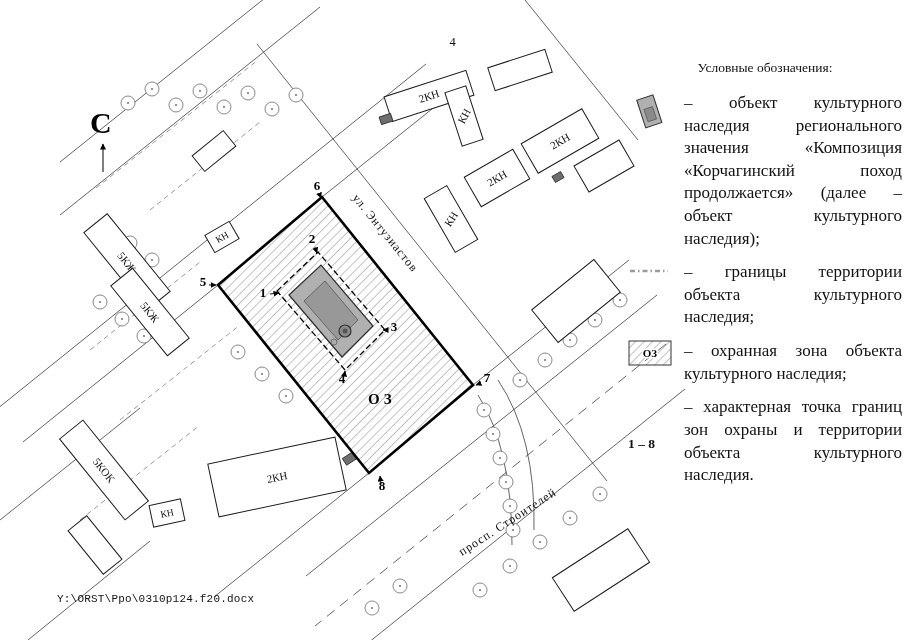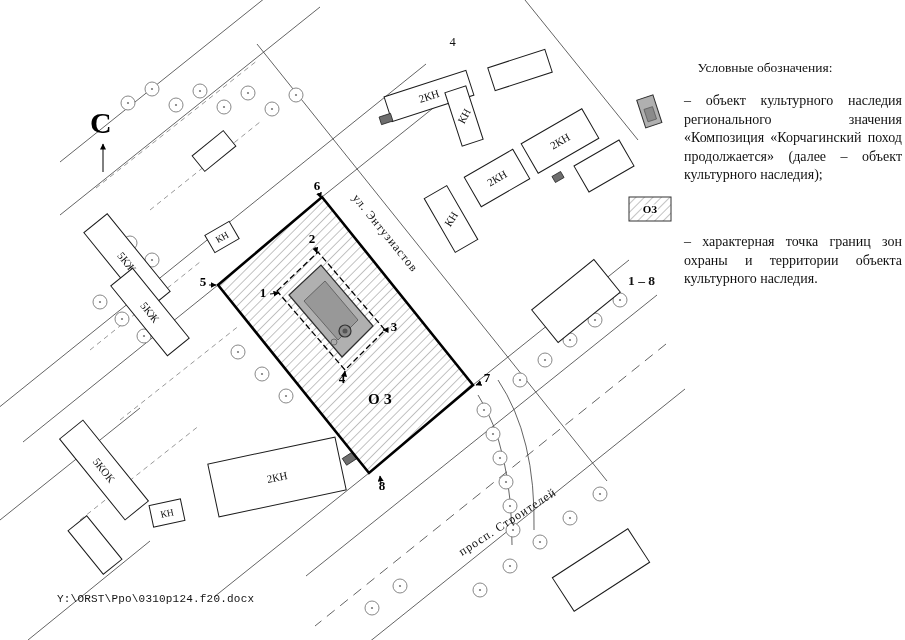--- a/index.html
+++ b/index.html
@@ -21,21 +21,21 @@
   .ozlbl{font-family:"Liberation Serif",serif;font-size:15px;font-weight:bold;fill:#000;letter-spacing:4px;}
   .north{font-family:"Liberation Serif",serif;font-size:30px;font-weight:bold;fill:#000;}
   .oz-poly{fill:url(#hatchP);stroke:#000;stroke-width:2.6;}
   .terr{fill:none;stroke:#000;stroke-width:1.3;stroke-dasharray:6 3;}
   .arrl{stroke:#000;stroke-width:1;fill:none;}
   
   .legend{position:absolute;left:628px;top:60px;width:274px;}
   .legend-title{text-align:center;font-size:13.5px;margin-bottom:16px;}
   .legend-row{display:flex;gap:10px;margin-bottom:11px;align-items:flex-start;}
   .legend-icon{flex:0 0 46px;display:flex;justify-content:flex-start;}
-  .legend-text{flex:1;font-size:14px;line-height:1.33;text-align:justify;}
+  .legend-text{flex:1;font-size:17px;line-height:1.33;text-align:justify;}
   .pts-range{font-size:13.5px;font-weight:bold;white-space:nowrap;margin-top:40px;}
   .ozbox-text{font-family:"Liberation Serif",serif;font-weight:bold;font-size:11px;
               paint-order:stroke;stroke:#fff;stroke-width:3px;fill:#000;text-anchor:middle;}
 </style>
 </head>
 <body>
 
 <div class="page-number">4</div>
 
 <svg class="map-svg" width="905" height="640" viewBox="0 0 905 640">
@@ -246,33 +246,42 @@
       <svg width="42" height="40" viewBox="0 0 42 40">
         <g transform="rotate(-18 21 20)">
           <rect x="13" y="5" width="17" height="29" fill="#b0b0b0" stroke="#2e2e2e"></rect>
           <rect x="17" y="16" width="9" height="13" fill="#8a8a8a" stroke="#555" stroke-width="0.7"></rect>
         </g>
       </svg>
     </div>
     <div class="legend-text">– объект культурного наследия регионального значения «Композиция «Корчагинский поход продолжается» (далее – объект культурного наследия);</div>
   </div>
 
+  <div class="legend-row">
+    <div class="legend-icon" style="margin-top:4px">
+      <svg width="42" height="12">
+        <line x1="2" y1="6" x2="40" y2="6" stroke="#9a9a9a" stroke-width="2.5" stroke-dasharray="5 3 1.5 3"></line>
+      </svg>
+    </div>
+    <div class="legend-text">– границы территории объекта культурного наследия;</div>
+  </div>
 
   <div class="legend-row">
     <div class="legend-icon">
       <svg width="44" height="26">
         <defs>
           <pattern id="hatchL" width="6" height="6" patternUnits="userSpaceOnUse" patternTransform="rotate(45)">
             <line x1="0" y1="0" x2="0" y2="6" stroke="#333" stroke-width="0.6"></line>
           </pattern>
         </defs>
         <rect x="1" y="1" width="42" height="24" fill="url(#hatchL)" stroke="#333"></rect>
         <text class="ozbox-text" x="22" y="17">ОЗ</text>
       </svg>
     </div>
+    <div class="legend-text">– охранная зона объекта культурного наследия;</div>
   </div>
 
   <div class="legend-row">
     <div class="legend-icon">
       <span class="pts-range">1 – 8</span>
     </div>
     <div class="legend-text">– характерная точка границ зон охраны и территории объекта культурного наследия.</div>
   </div>
 </div>
 

